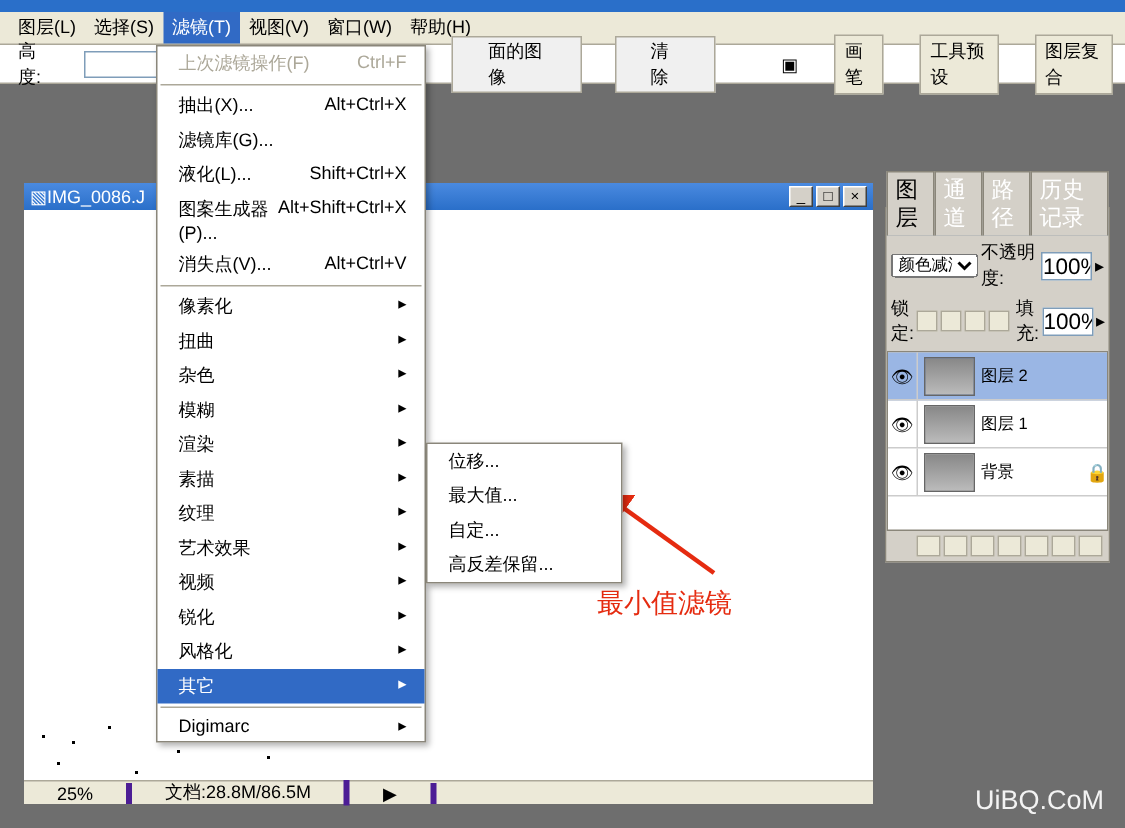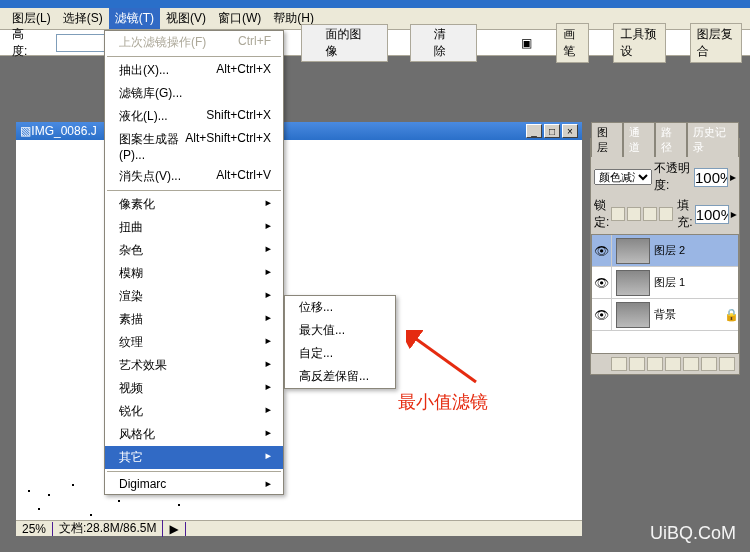--- a/index.html
+++ b/index.html
@@ -14,38 +14,38 @@
 .toolbar .btn{padding:1px 23px;border:1px solid #aca899;background:#f0f0f0}
 .toolbar .spacer{flex:1}
 .tabbtn{padding:2px 6px;border:1px solid #aca899;background:#ece9d8;margin-left:2px}
 .dropdown{position:absolute;top:30px;left:104px;width:180px;background:#fff;border:1px solid #8a867a;box-shadow:2px 2px 4px rgba(0,0,0,.3);z-index:10}
 .dropdown .row{display:flex;justify-content:space-between;padding:3px 12px 3px 14px;cursor:default;color:#000}
 .dropdown .row.disabled{color:#aca899}
 .dropdown .sep{height:1px;background:#aca899;margin:2px 2px}
 .dropdown .row.arrow::after{content:"▸";font-size:11px;color:#000}
 .dropdown .row.active{background:#316ac5;color:#fff}
 .dropdown .row.active.arrow::after{color:#fff}
-.submenu{position:absolute;top:295px;left:284px;width:112px;background:#fff;border:1px solid #8a867a;box-shadow:2px 2px 4px rgba(0,0,0,.3);z-index:11}
+.submenu{position:absolute;top:295px;left:284px;width:131px;background:#fff;border:1px solid #8a867a;box-shadow:2px 2px 4px rgba(0,0,0,.3);z-index:11}
 .submenu .row{padding:3px 10px 3px 14px;cursor:default}
 .submenu .row.active{background:#316ac5;color:#fff}
 .docwin{position:absolute;top:122px;left:16px;width:566px;height:414px;background:#fff}
 .docwin .title{height:18px;background:linear-gradient(#4a8ae0,#2a6fc9);color:#fff;display:flex;align-items:center;padding:0 4px;font-size:11px}
 .docwin .title .t{flex:1}
 .winbtn{width:16px;height:14px;background:#d4d0c8;border:1px solid #fff;margin-left:2px;border-right-color:#404040;border-bottom-color:#404040;display:flex;align-items:center;justify-content:center;font-size:10px;color:#000}
 .docwin .canvas{position:absolute;top:18px;left:0;right:0;bottom:16px;background:#fff}
 .docwin .status{position:absolute;bottom:0;left:0;right:0;height:16px;background:#ece9d8;display:flex;align-items:center;font-size:11px;border-top:1px solid #aca899}
-.docwin .status span{padding:0 6px;border-right:1px solid #4c1d95}
+.docwin .status span{padding:0 22px;border-right:4px solid #4c1d95}
 .specks{position:absolute;bottom:30px;left:12px}
 .specks i{position:absolute;width:2px;height:2px;background:#000}
 .annot{position:absolute;top:390px;left:398px;color:#e52b10;font-size:18px;font-weight:500}
 .arrow-svg{position:absolute;top:330px;left:406px;z-index:9}
 
 .panel{position:absolute;top:122px;right:10px;width:150px;background:#d4d0c8;border:1px solid #8a867a}
 .panel .tabs{height:18px;background:#7a8a9a;display:flex;align-items:flex-end}
-.panel .tabs span{padding:2px 5px;font-size:11px;background:#d4d0c8;border:1px solid #8a867a;border-bottom:none;color:#fff}
+.panel .tabs span{padding:2px 5px;font-size:15px;background:#d4d0c8;border:1px solid #8a867a;border-bottom:none;color:#fff}
 .panel .tabs span.active{background:#d4d0c8;color:#000}
 .panel .opts{padding:3px;display:flex;align-items:center;gap:2px;font-size:11px}
 .panel select{font-size:11px;width:58px}
 .panel input{width:34px;font-size:15px;border:1px solid #7f9db9}
 .panel .opts2{padding:0 3px 3px;display:flex;align-items:center;gap:2px;font-size:11px}
 .lockicons{display:flex;gap:2px}
 .lockicons i{width:14px;height:14px;border:1px solid #aca899;background:#ece9d8}
 .layerlist{background:#fff;border:1px solid #8a867a;min-height:120px}
 .layer{display:flex;align-items:center;height:32px;border-bottom:1px solid #ccc}
 .layer.sel{background:#9ab6e4}

